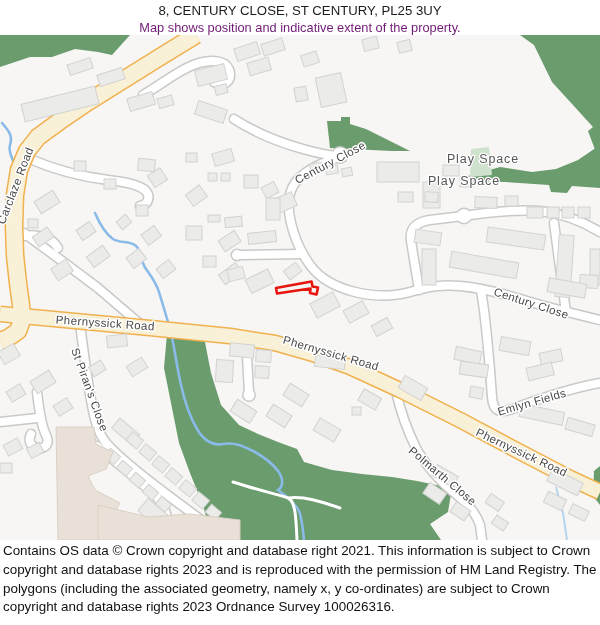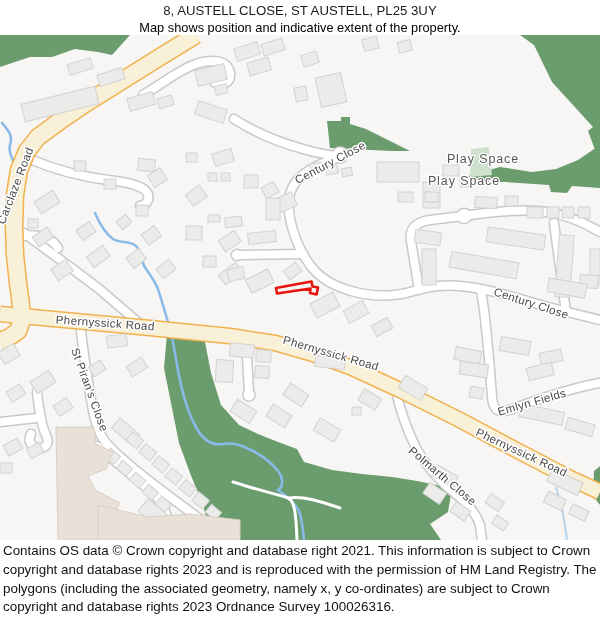--- a/index.html
+++ b/index.html
@@ -1,30 +1,30 @@
 <!DOCTYPE html>
 <html><head>
 <meta charset="utf-8">
 <style>
   html,body{margin:0;padding:0;background:#ffffff;}
   body{width:600px;height:625px;overflow:hidden;font-family:"Liberation Sans",sans-serif;}
   .header{width:600px;height:35px;background:#ffffff;text-align:center;}
   .title{font-size:13.2px;color:#1c1c1c;padding-top:3px;}
-  .subtitle{font-size:12.8px;color:#000000;padding-top:2px;}
+  .subtitle{font-size:12.8px;color:#701a75;padding-top:2px;}
   .map-wrap{width:600px;height:505px;position:relative;}
   svg{display:block;}
   .footer{width:594px;height:85px;background:#ffffff;font-size:13.4px;line-height:18.8px;color:#111111;padding:2px 3px 0 3px;overflow:hidden;}
   .roadlabel{font-size:11.5px;letter-spacing:0.4px;paint-order:stroke;stroke:#ffffff;stroke-width:3px;stroke-linejoin:round;}
   .arealabel{font-size:12.5px;letter-spacing:0.9px;paint-order:stroke;stroke:#ffffff;stroke-width:2.5px;stroke-linejoin:round;fill:#565656;}
 </style>
 </head>
 <body>
 
 <div class="header">
-  <div class="title">8, AUSTELL CLOSE, ST AUSTELL, PL25 3UY</div>
+  <div class="title">8, CENTURY CLOSE, ST CENTURY, PL25 3UY</div>
   <div class="subtitle">Map shows position and indicative extent of the property.</div>
 </div>
 
 <div class="map-wrap">
 <svg width="600" height="505" viewBox="0 0 600 505">
 
   <rect x="0" y="0" width="600" height="505" fill="#f7f6f4"></rect>
 
   <g stroke="none" fill="#6a9c6e">
     <path d="M0,0 L130,0 L112,20 L98,17 L75,14 L52,22 L30,22 L0,32 Z"></path>

